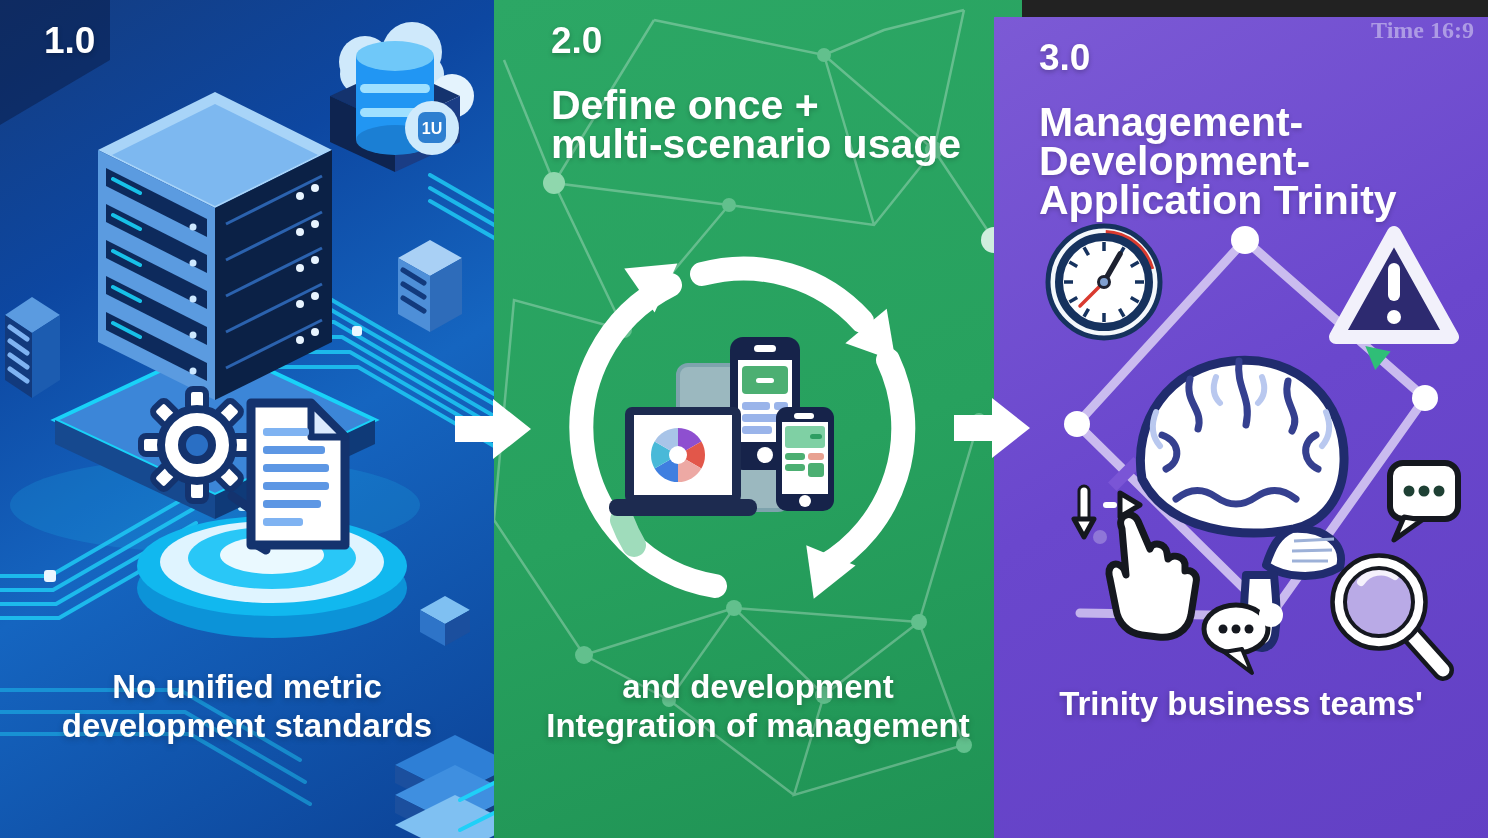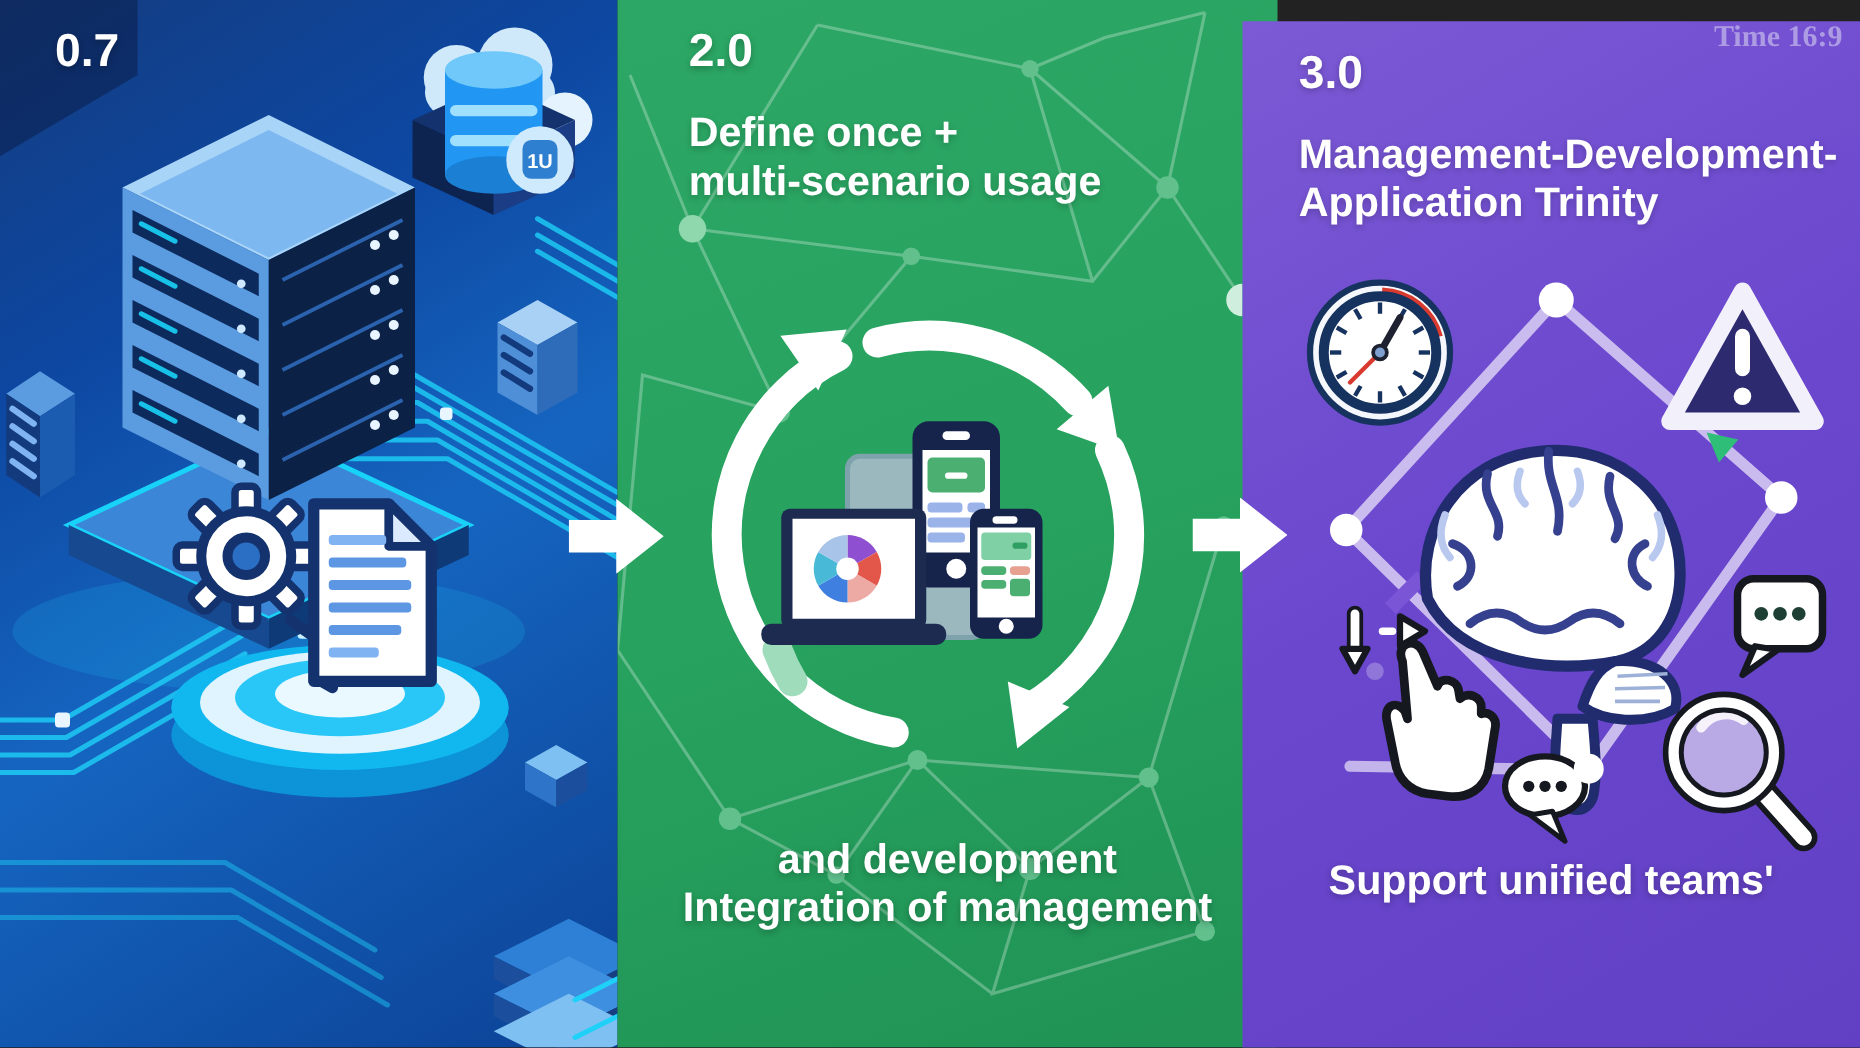--- a/index.html
+++ b/index.html
@@ -6,21 +6,21 @@
   .canvas{position:relative;width:1488px;height:838px;overflow:hidden;
           font-family:"Liberation Sans","DejaVu Sans",sans-serif;}
   .panel{position:absolute;top:0;height:838px;overflow:hidden;}
   .p1{left:0;width:494px;background:linear-gradient(148deg,#143c80 0%,#0d47a1 28%,#1565c0 55%,#0c4296 100%);}
   .p2{left:494px;width:500px;background:linear-gradient(160deg,#2ca765 0%,#27a15e 55%,#1f9254 100%);padding-left:28px;}
   .p3{left:994px;width:494px;background:linear-gradient(150deg,#7c5ad5 0%,#6a47cd 48%,#6240c4 100%);margin-top:17px;}
   .art{position:absolute;left:0;top:0;}
   .version{position:absolute;top:20px;color:#fff;font-size:37px;font-weight:700;
            text-shadow:0 2px 5px rgba(0,0,0,.25);}
   .p1 .version{left:44px;} .p2 .version{left:57px;} .p3 .version{left:45px;}
-  .subtitle{position:absolute;top:86px;color:#fff;font-size:33px;font-weight:700;line-height:39px;
+  .subtitle{position:absolute;top:86px;color:#fff;font-size:41px;font-weight:700;line-height:39px;
             text-shadow:0 2px 5px rgba(0,0,0,.2);}
   .p2 .subtitle{left:57px;} .p3 .subtitle{left:45px;}
   .caption{position:absolute;left:0;right:0;top:667px;text-align:center;color:#fff;
            font-size:33px;font-weight:700;line-height:39px;text-shadow:0 2px 6px rgba(0,0,0,.25);}
   .watermark{position:absolute;top:0;right:14px;font-size:24px;font-weight:700;
              color:rgba(183,168,232,.85);font-family:Liberation Serif, serif;}
   .flow-arrow{position:absolute;width:76px;height:60px;z-index:5;}
   .fa1{left:455px;top:399px;} .fa2{left:954px;top:398px;}
 </style>
 </head>
@@ -207,21 +207,25 @@
         <polygon points="395,765 455,795 455,813 395,783" fill="#1b4f9e"></polygon>
         <polygon points="455,795 515,765 515,783 455,813" fill="#173f80"></polygon>
         <polygon points="455,825 515,795 455,765 395,795" fill="#3f8fe0"></polygon>
         <polygon points="395,795 455,825 455,843 395,813" fill="#1b4f9e"></polygon>
         <polygon points="455,825 515,795 515,813 455,843" fill="#173f80"></polygon>
         <polygon points="455,855 515,825 455,795 395,825" fill="#7fc0f2"></polygon>
         <line x1="460" y1="800" x2="498" y2="781" stroke="#1fd0f8" stroke-width="4" stroke-linecap="round"></line>
         <line x1="460" y1="830" x2="498" y2="811" stroke="#1fd0f8" stroke-width="4" stroke-linecap="round"></line>
       </g>
     </svg>
-    <div class="version">0.7</div>
+    <div class="version">1.0</div>
+    <div class="caption">
+      <div>No unified metric</div>
+      <div>development standards</div>
+    </div>
   </section>
 
   <section class="panel p2">
     <svg class="art" width="500" height="838" viewBox="0 0 500 838">
 
       <g stroke="rgba(255,255,255,.28)" stroke-width="2.5" fill="none">
         <path d="M10 60 L60 183 L235 205 M160 20 L60 183 M160 20 L330 55 L390 30 L470 10 M330 55 L440 150 L470 10 M440 150 L500 240 M440 150 L380 225 L235 205 M330 55 L380 225 M60 183 L130 330 L235 205 M130 330 L20 300 L0 520 M0 520 L90 655 L240 608 M90 655 L175 700 L240 608 M240 608 L330 695 L425 622 L485 420 M425 622 L470 745 L300 795 L330 695 M175 700 L300 795 M425 622 L240 608"></path>
       </g>
       <g fill="#62c08d">
         <circle cx="60" cy="183" r="11" fill="#8fd7ad"></circle>
@@ -414,21 +418,21 @@
         <circle cx="83" cy="407" r="13"></circle>
           <circle cx="277" cy="598" r="12"></circle>
       </g>
     </svg>
     <div class="version">3.0</div>
     <div class="subtitle">
       <div>Management-Development-</div>
       <div>Application Trinity</div>
     </div>
     <div class="caption">
-      <div>Support unified teams'</div>
+      <div>Trinity business teams'</div>
     </div>
     <div class="watermark">Time 16:9</div>
   </section>
 
   <div class="flow-arrow fa1">
     <svg width="76" height="60" viewBox="0 0 76 60">
         <polygon points="0,17 38,17 38,0 76,30 38,60 38,43 0,43" fill="#ffffff"></polygon>
       </svg>
   </div>
   <div class="flow-arrow fa2">

